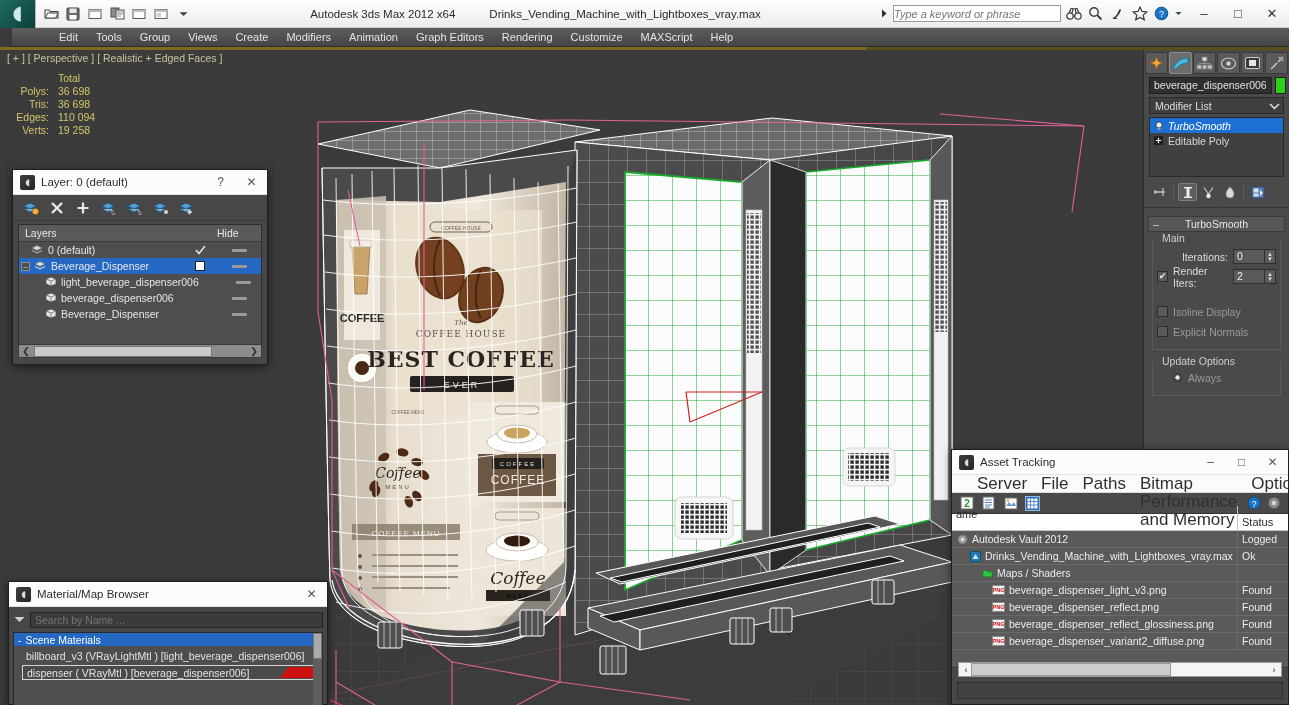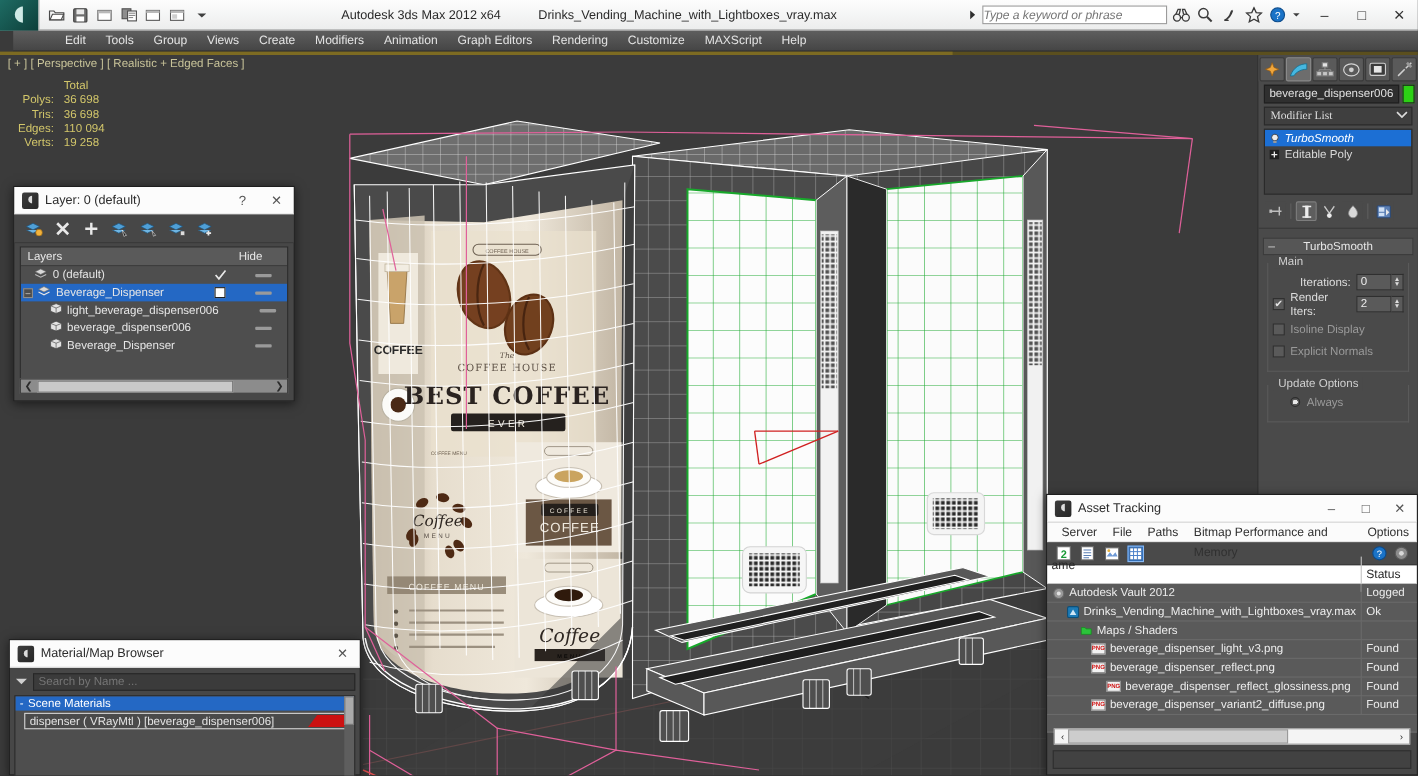--- a/index.html
+++ b/index.html
@@ -68,21 +68,21 @@
     background:#4a4a4a;border-left:1px solid #2d2d2d;
   }
   #cp-tabs{display:flex;align-items:center;height:24px;background:#4a4a4a;padding:2px 1px 0 1px;gap:1px;}
   .cp-tab{width:27px;height:22px;background:#5a5a5a;border:1px solid #3a3a3a;border-radius:2px;
           display:flex;align-items:center;justify-content:center;}
   .cp-tab.sel{background:#6d6d6d;border-color:#8a8a8a;}
   #cp-namerow{display:flex;align-items:center;gap:3px;padding:3px 3px 2px 5px;}
   #cp-name{flex:1;height:17px;background:#2f2f2f;border:1px solid #1f1f1f;color:#e0e0e0;
            font-size:10.5px;line-height:15px;padding:0 4px;}
   #cp-color{width:17px;height:17px;background:#2cd115;border:1px solid #1f1f1f;}
-  #cp-modlistrow{padding:1px 5px 3px 5px;font-family:Liberation Serif, serif;}
+  #cp-modlistrow{padding:1px 5px 3px 5px;}
   #cp-modlist{height:17px;background:#3f3f3f;border:1px solid #2a2a2a;display:flex;align-items:center;
               justify-content:space-between;padding:0 3px 0 5px;color:#ddd;font-size:10.5px;}
   #cp-stack{margin:0 5px;height:60px;background:#404040;border:1px solid #2a2a2a;overflow:hidden;}
   .stack-row{display:flex;align-items:center;gap:4px;height:15px;padding:0 3px;font-size:10.5px;}
   .stack-row.sel{background:#1c6fd4;color:#fff;font-style:italic;}
   .stack-ico{width:11px;height:11px;display:flex;align-items:center;justify-content:center;}
   #cp-stacktools{display:flex;align-items:center;gap:2px;padding:6px 6px;border-bottom:1px solid #383838;}
   .st-btn{width:19px;height:18px;background:#4a4a4a;display:flex;align-items:center;justify-content:center;border-radius:2px;}
   .st-btn.on{background:#5e5e5e;border:1px solid #7d7d7d;}
   .st-sep{width:1px;height:14px;background:#5e5e5e;margin:0 2px;}
@@ -153,22 +153,22 @@
   #mb-group{height:13px;background:#2468c4;color:#fff;font-size:10.5px;display:flex;align-items:center;padding-left:4px;gap:4px;}
   .mrow{height:15px;margin:2px 2px 0 8px;display:flex;align-items:center;font-size:10.5px;color:#e3e3e3;
         background:#4e4e4e;position:relative;padding-left:4px;}
   .mrow.sel{border:1px solid #d6d6d6;background:#4a4a4a;}
   .mswatch{position:absolute;right:1px;top:1px;width:38px;height:11px;background:#cc1111;
            clip-path:polygon(22% 0,100% 0,100% 100%,0 100%);}
   #mb-vscroll{position:absolute;right:0;top:0;width:9px;height:100%;background:#5e5e5e;}
   #mb-vthumb{width:9px;height:26px;background:#aaa;border:1px solid #777;}
   
   #assetdlg{left:951px;top:449px;width:338px;height:256px;}
-  #at-menu{height:18px;background:#fbfbfb;display:flex;align-items:center;padding-left:6px;
-           color:#303030;font-size:11px;border-bottom:1px solid #dcdcdc;}
+  #at-menu{height:18px;background:#fbfbfb;display:flex;align-items:center;padding-left:18px;
+           color:#303030;font-size:17px;border-bottom:1px solid #dcdcdc;}
   #at-menu .mi{padding:0 7px;height:18px;line-height:18px;}
   #at-toolbar{height:21px;background:#4a4a4a;display:flex;align-items:center;gap:7px;padding:0 7px;
               border-bottom:1px solid #343434;}
   .at-ico{width:15px;height:15px;display:flex;align-items:center;justify-content:center;}
   .at-ico.on{background:#2a6fc4;border:1px solid #8ab8ef;}
   #at-right{margin-left:auto;display:flex;gap:5px;}
   #at-colhead{height:17px;background:#fff;display:flex;align-items:center;color:#2a2a2a;font-size:11px;
               border-bottom:1px solid #c4c4c4;}
   #at-colhead .ch1{flex:1;padding-left:4px;border-right:1px solid #c4c4c4;height:32px;line-height:17px;}
   #at-colhead .ch2{width:50px;padding-left:4px;height:17px;line-height:17px;}
@@ -713,21 +713,21 @@
           </span>
         </div>
         <div class="frow">
           <span class="cb on"></span>
           <span>Render Iters:</span>
           <span class="spin">
             <span class="fld">2</span>
             <span class="arrows">▲<br>▼</span>
           </span>
         </div>
-        <div class="frow" style="margin-top:6px">
+        <div class="frow" style="margin-top:18px">
           <span class="cb"></span>
           <span class="dim">Isoline Display</span>
         </div>
         <div class="frow">
           <span class="cb"></span>
           <span class="dim">Explicit Normals</span>
         </div>
       </div>
     </div>
 
@@ -914,20 +914,23 @@
           <path d="M0.5 1L5.5 6 10.5 1z" fill="#d0d0d0"></path>
         </svg>
     </span>
     <input id="mb-input" placeholder="Search by Name ..." style="">
   </div>
   <div id="mb-list">
     <div id="mb-group">
       <span>-</span>
       <span>Scene Materials</span>
     </div>
+    <div class="mrow">
+      <span>billboard_v3 (VRayLightMtl ) [light_beverage_dispenser006]</span>
+    </div>
     <div class="mrow sel">
       <span>dispenser  ( VRayMtl ) [beverage_dispenser006]</span>
       <span class="mswatch"></span>
     </div>
     <div id="mb-vscroll">
       <div id="mb-vthumb"></div>
     </div>
   </div>
 </div>
 
@@ -1043,21 +1046,21 @@
     <div class="arow">
       <span class="an" style="padding-left:40px">
         <span class="png-ico">
             <i>PNG</i>
           </span>
         <span>beverage_dispenser_reflect.png</span>
       </span>
       <span class="as">Found</span>
     </div>
     <div class="arow">
-      <span class="an" style="padding-left:54px">
+      <span class="an" style="padding-left:40px">
         <span class="png-ico">
             <i>PNG</i>
           </span>
         <span>beverage_dispenser_reflect_glossiness.png</span>
       </span>
       <span class="as">Found</span>
     </div>
     <div class="arow">
       <span class="an" style="padding-left:40px">
         <span class="png-ico">

